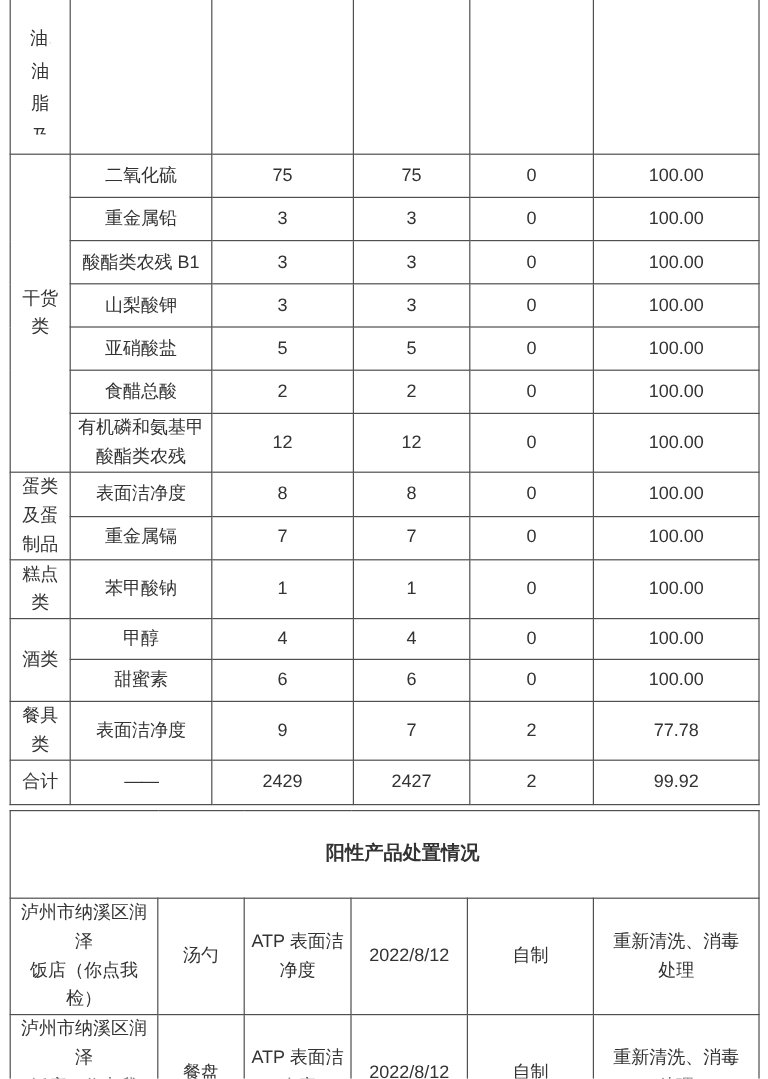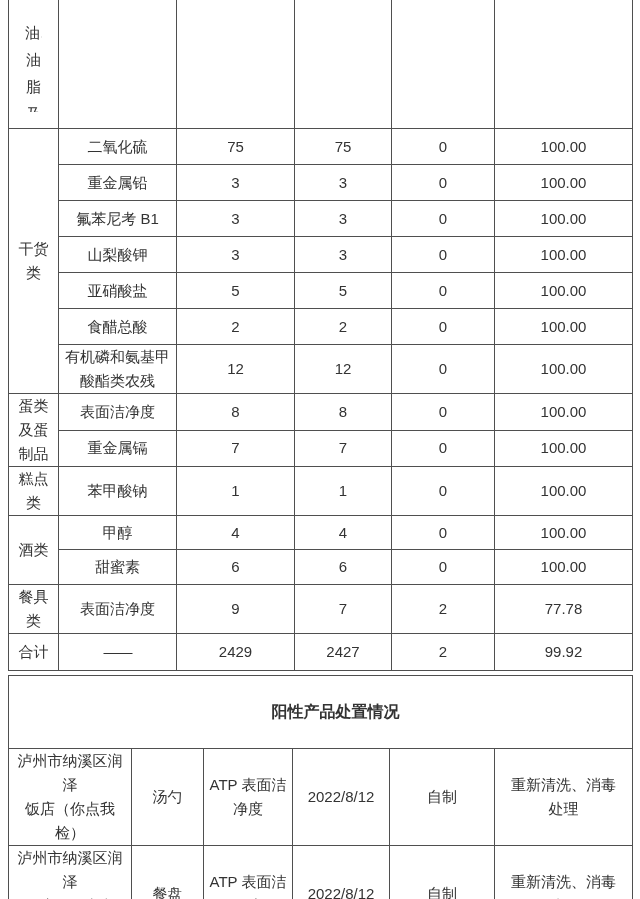--- a/index.html
+++ b/index.html
@@ -69,21 +69,21 @@
       <td>100.00</td>
     </tr>
     <tr class="h36">
       <td>重金属铅</td>
       <td>3</td>
       <td>3</td>
       <td>0</td>
       <td>100.00</td>
     </tr>
     <tr class="h36">
-      <td>氟苯尼考 B1</td>
+      <td>酸酯类农残 B1</td>
       <td>3</td>
       <td>3</td>
       <td>0</td>
       <td>100.00</td>
     </tr>
     <tr class="h36">
       <td>山梨酸钾</td>
       <td>3</td>
       <td>3</td>
       <td>0</td>

